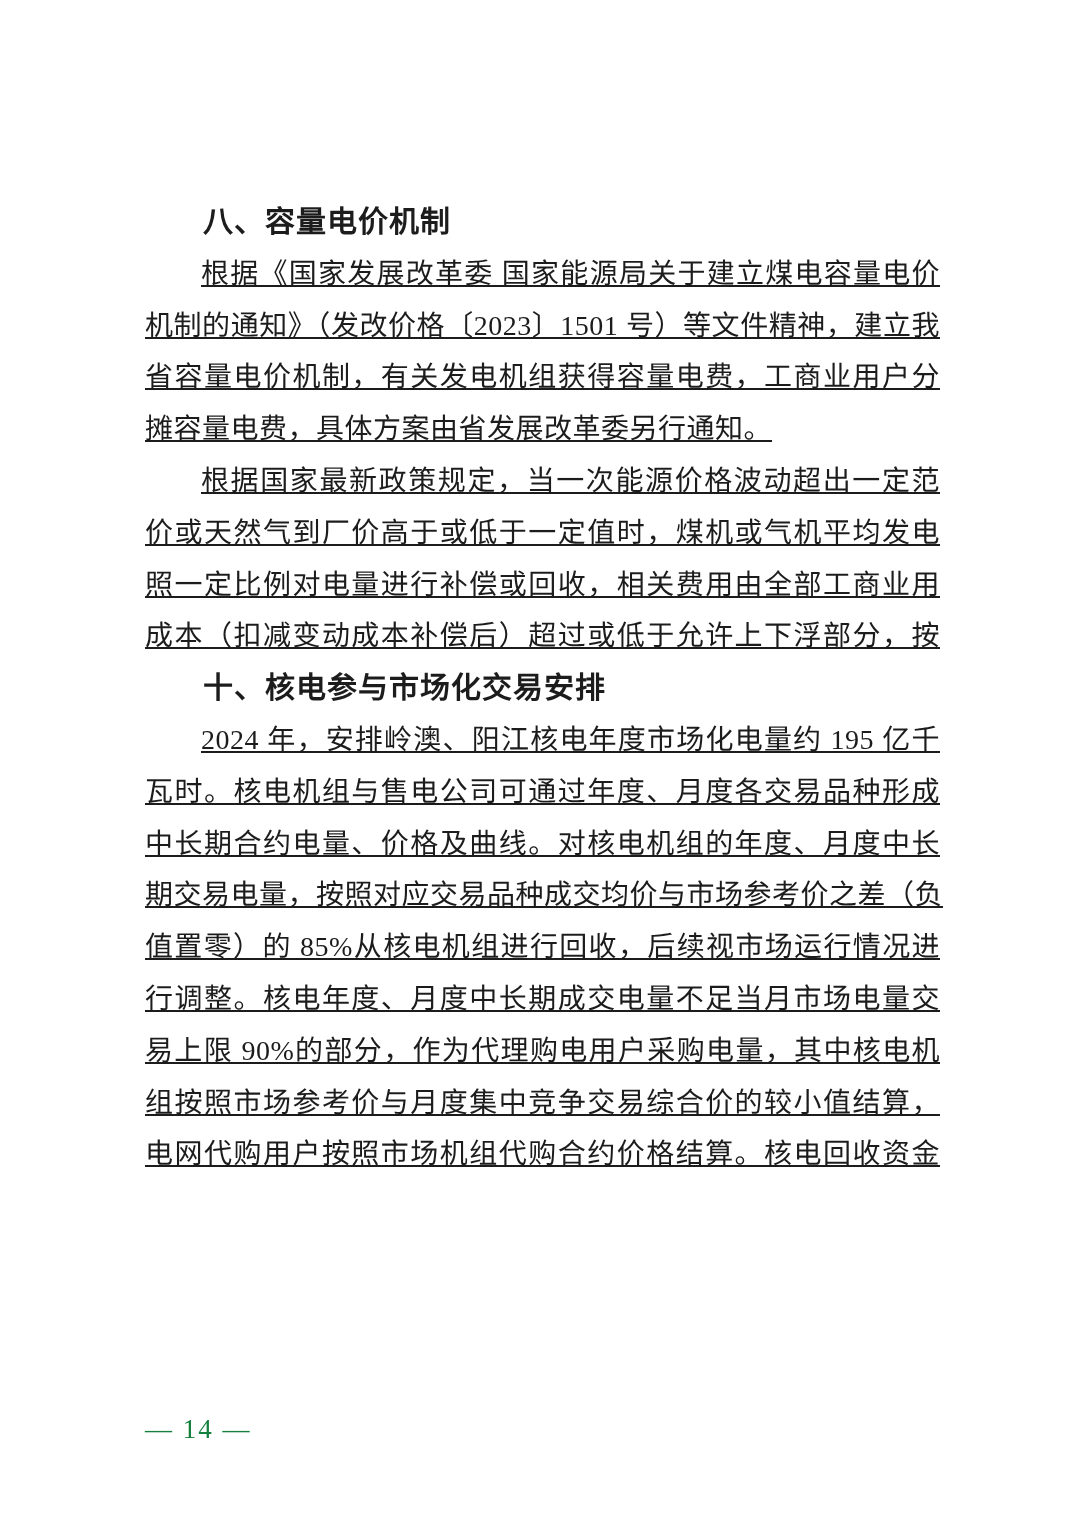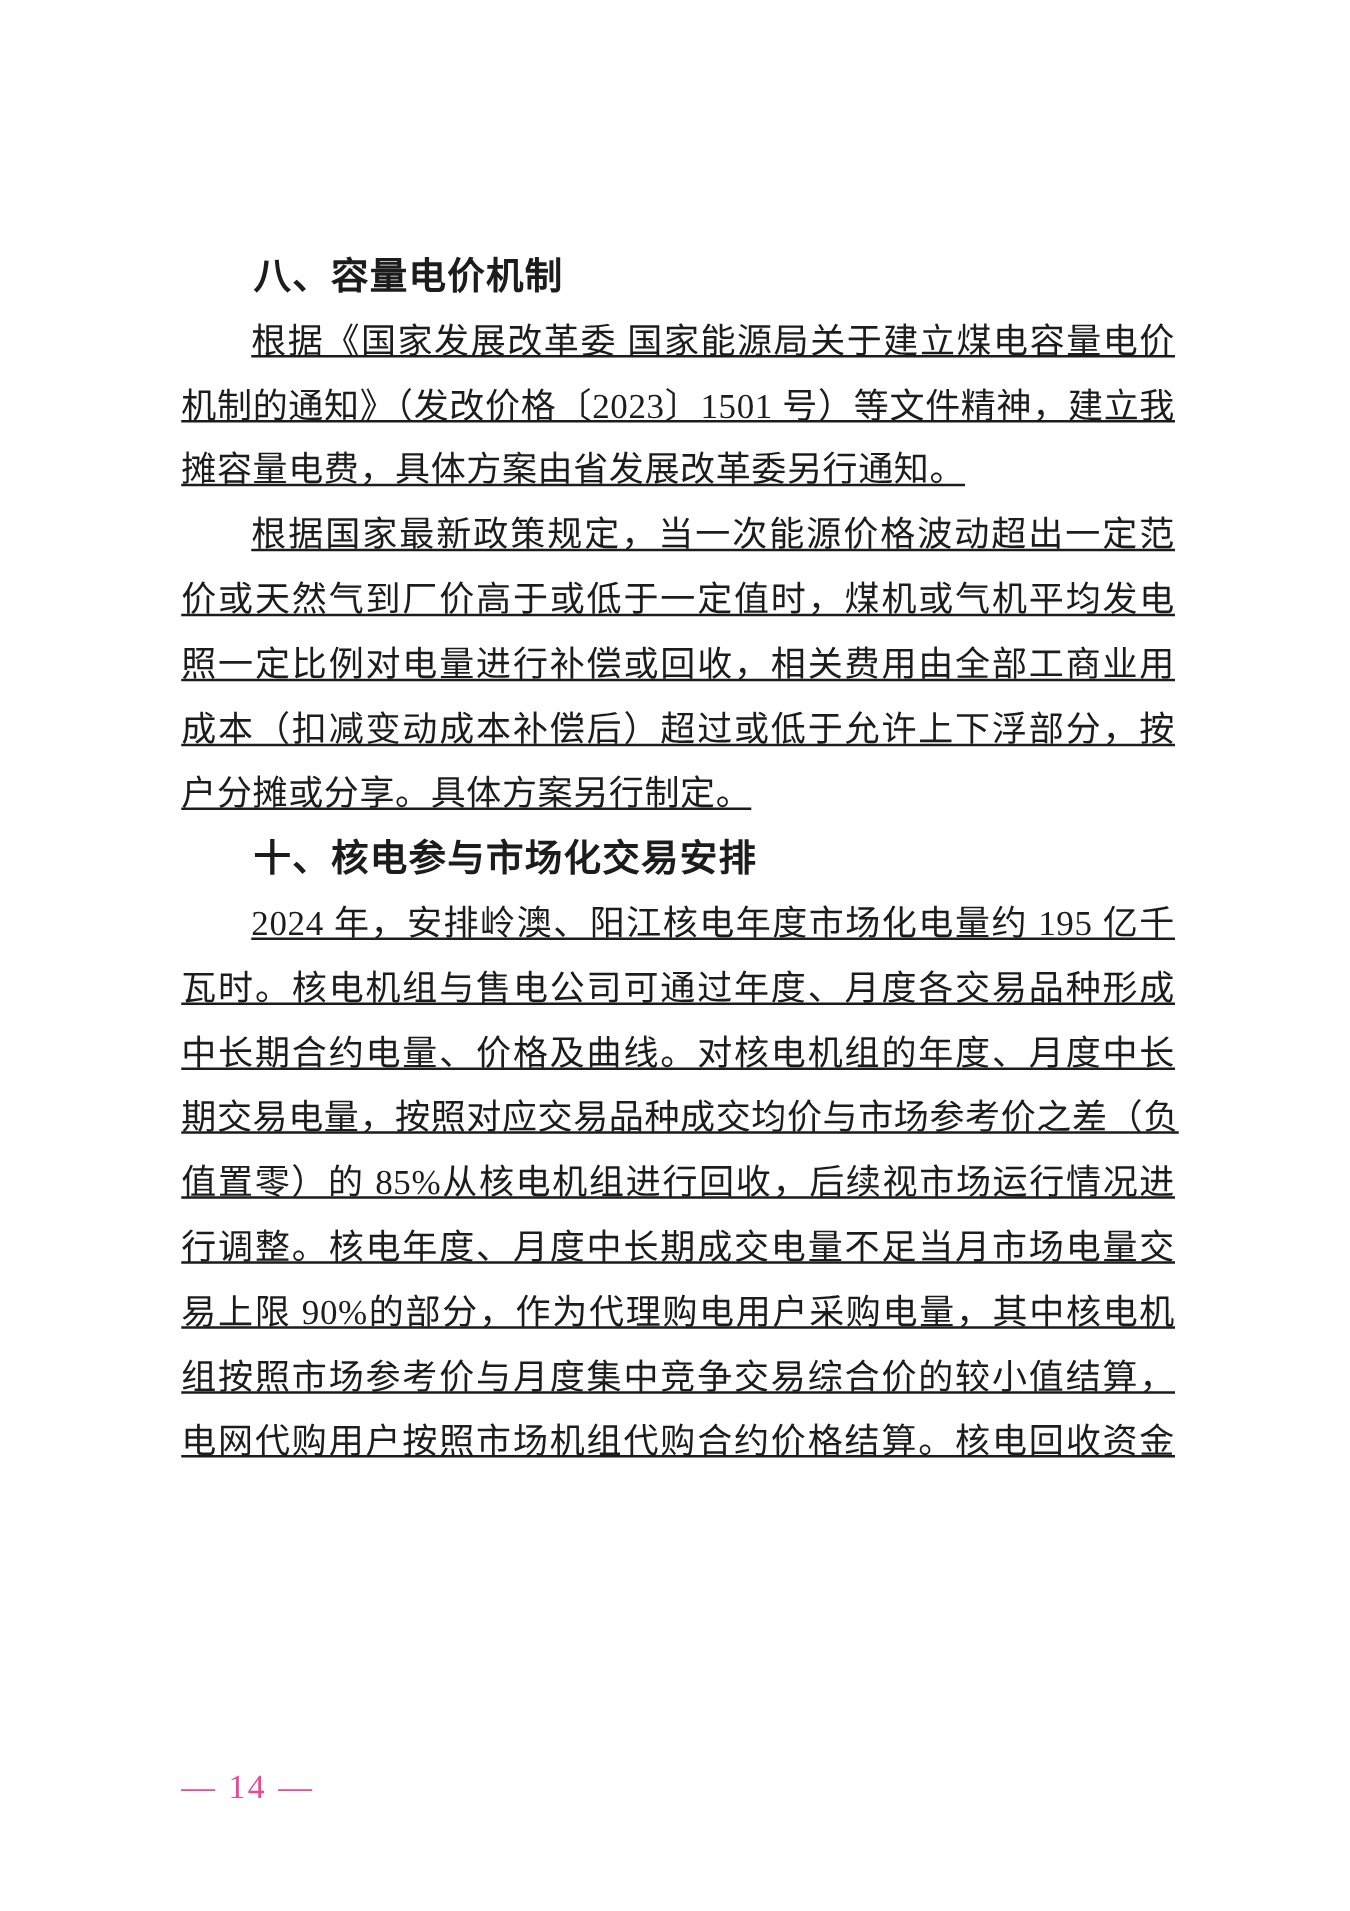--- a/index.html
+++ b/index.html
@@ -52,41 +52,41 @@
     text-align-last: left;
     white-space: nowrap;
     letter-spacing: 1px;
   }
   .footer {
     position: absolute;
     left: 145px;
     top: 1412px;
     font-size: 27px;
     line-height: 34px;
-    color: #ec4899;
+    color: #15803d;
     font-family: "Liberation Serif", "DejaVu Serif", serif;
     letter-spacing: 2px;
   }
 </style>
 </head>
 <body>
 
 <div class="page">
   <div class="content">
 
     <div class="h">八、容量电价机制</div>
     <div class="ln first">根据《国家发展改革委 国家能源局关于建立煤电容量电价</div>
     <div class="ln">机制的通知》（发改价格〔2023〕1501 号）等文件精神，建立我</div>
+    <div class="ln">省容量电价机制，有关发电机组获得容量电费，工商业用户分</div>
     <div class="ln endp">摊容量电费，具体方案由省发展改革委另行通知。</div>
 
     <div class="ln first">根据国家最新政策规定，当一次能源价格波动超出一定范</div>
     <div class="ln">价或天然气到厂价高于或低于一定值时，煤机或气机平均发电</div>
     <div class="ln">照一定比例对电量进行补偿或回收，相关费用由全部工商业用</div>
     <div class="ln">成本（扣减变动成本补偿后）超过或低于允许上下浮部分，按</div>
-    <div class="ln endp">户分摊或分享。具体方案另行制定。</div>
 
     <div class="h">十、核电参与市场化交易安排</div>
     <div class="ln first">2024 年，安排岭澳、阳江核电年度市场化电量约 195 亿千</div>
     <div class="ln">瓦时。核电机组与售电公司可通过年度、月度各交易品种形成</div>
     <div class="ln">中长期合约电量、价格及曲线。对核电机组的年度、月度中长</div>
     <div class="ln">期交易电量，按照对应交易品种成交均价与市场参考价之差（负</div>
     <div class="ln">值置零）的 85%从核电机组进行回收，后续视市场运行情况进</div>
     <div class="ln">行调整。核电年度、月度中长期成交电量不足当月市场电量交</div>
     <div class="ln">易上限 90%的部分，作为代理购电用户采购电量，其中核电机</div>
     <div class="ln">组按照市场参考价与月度集中竞争交易综合价的较小值结算，</div>

